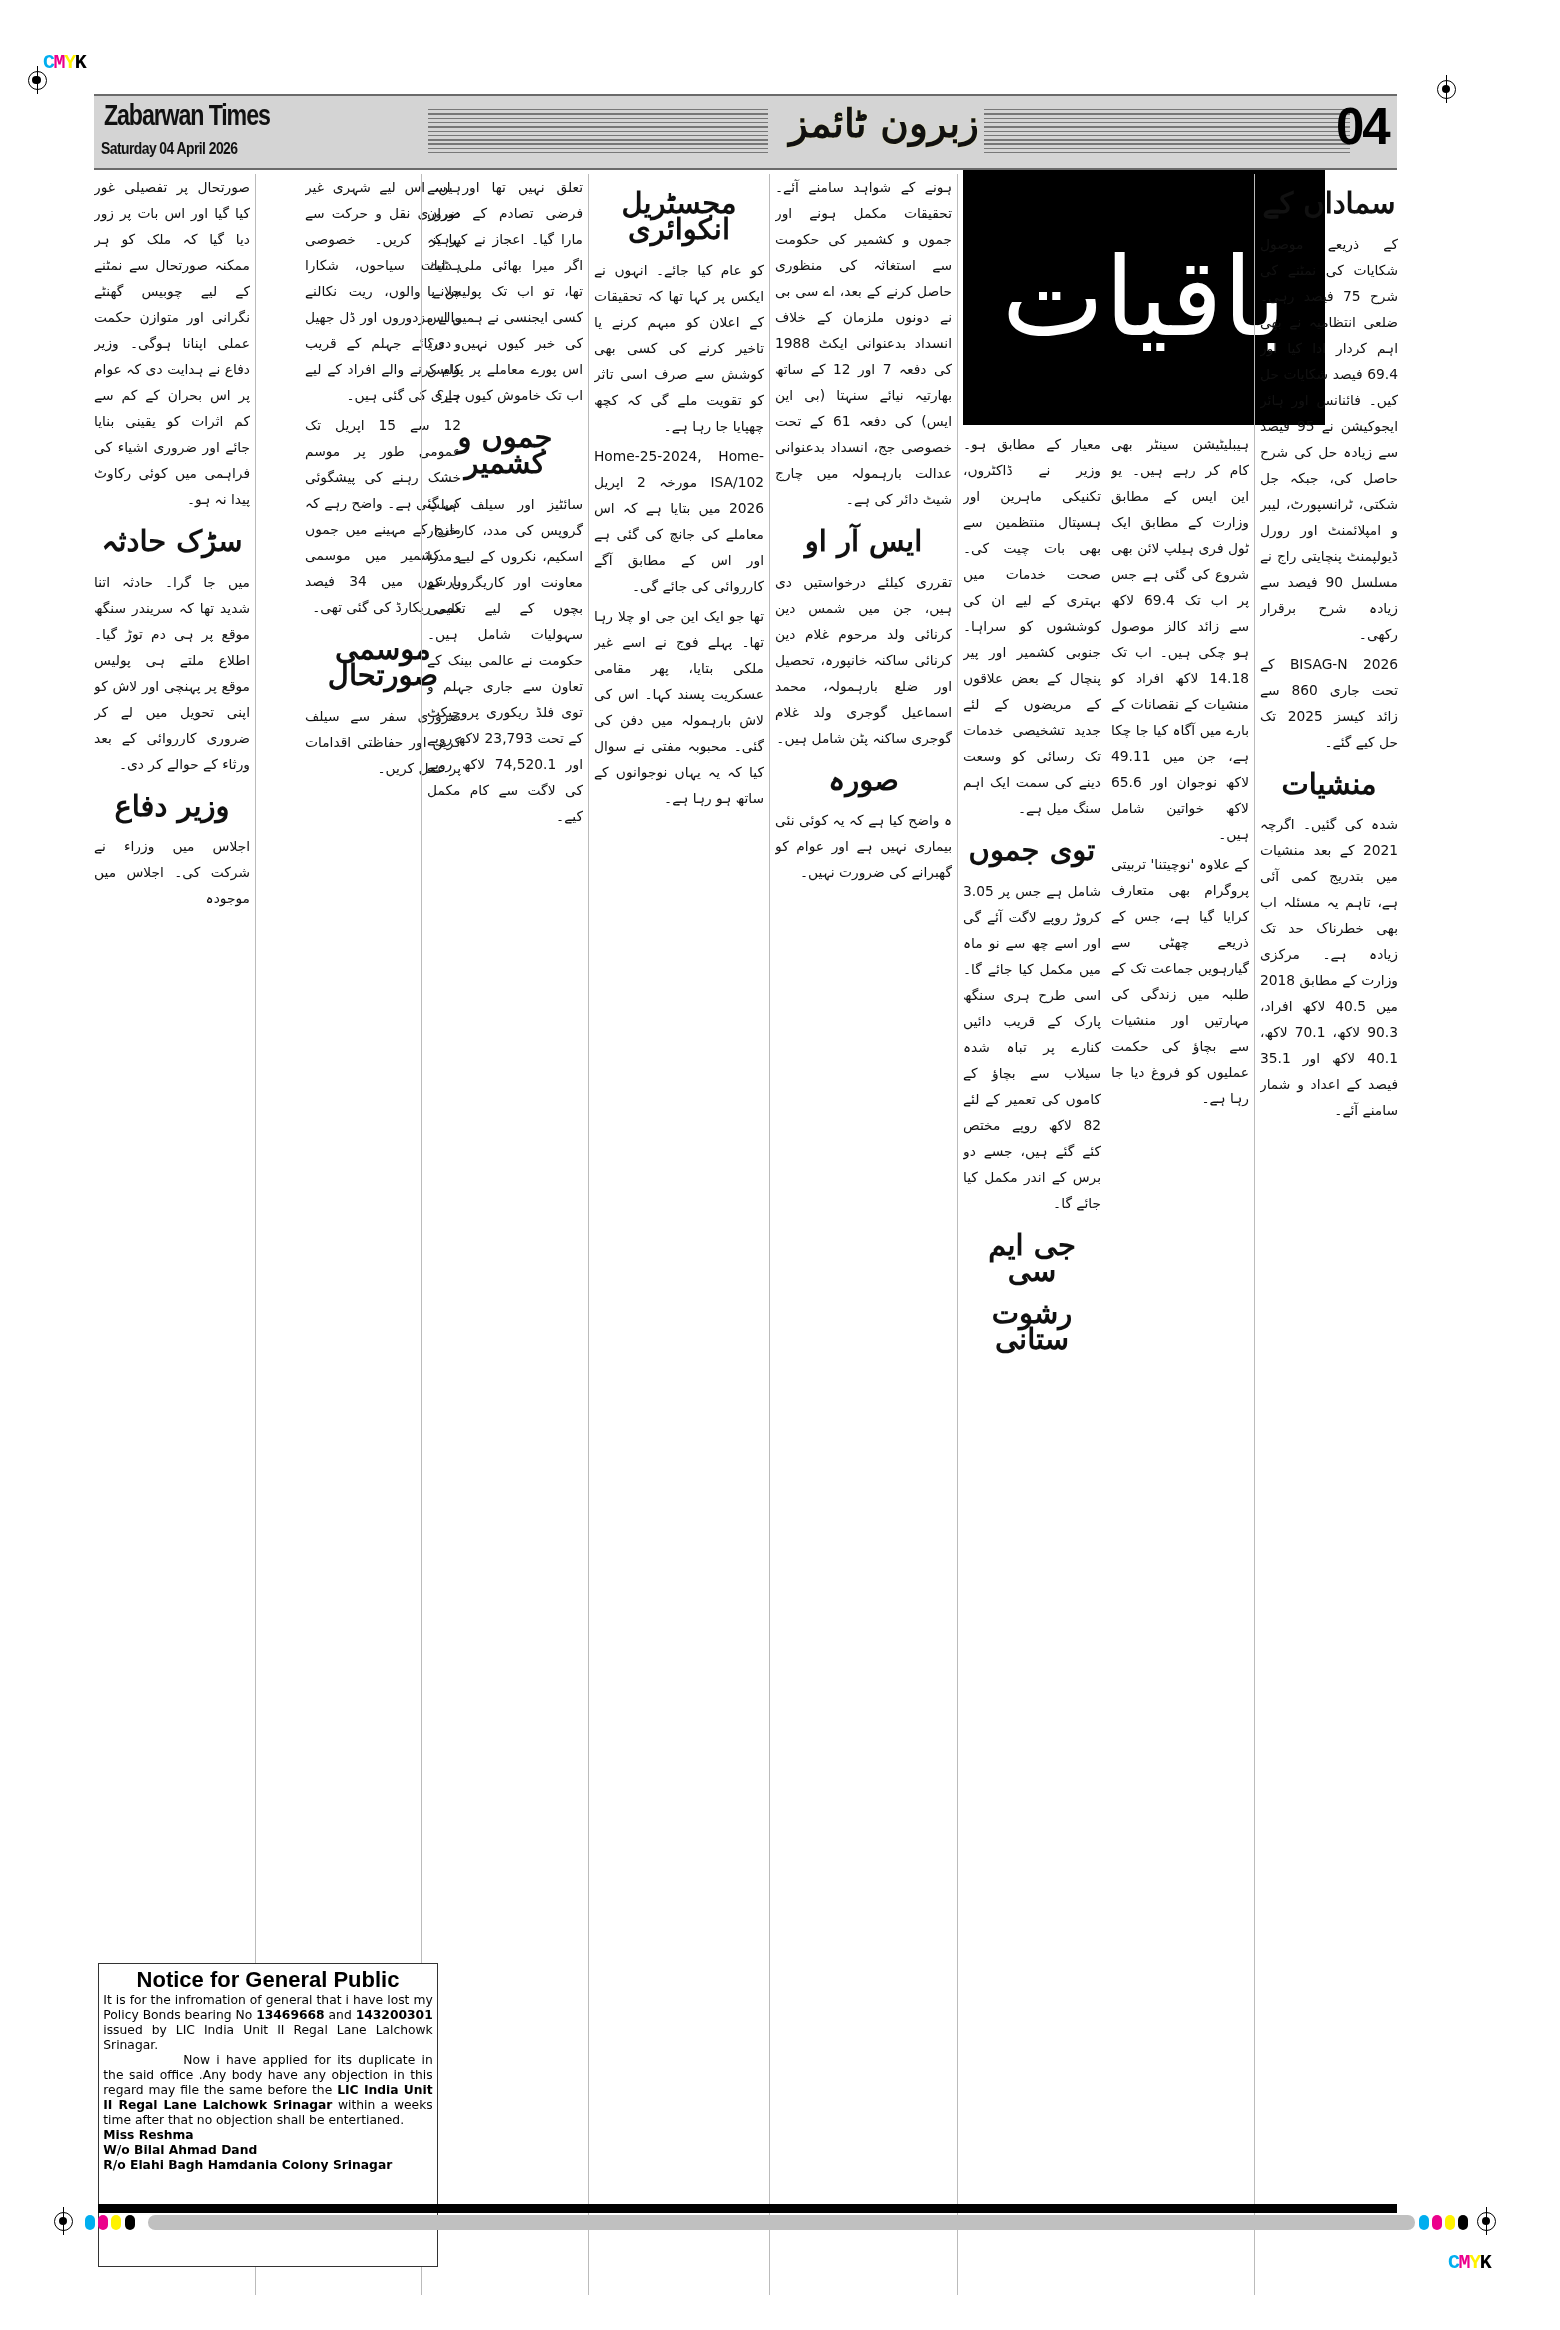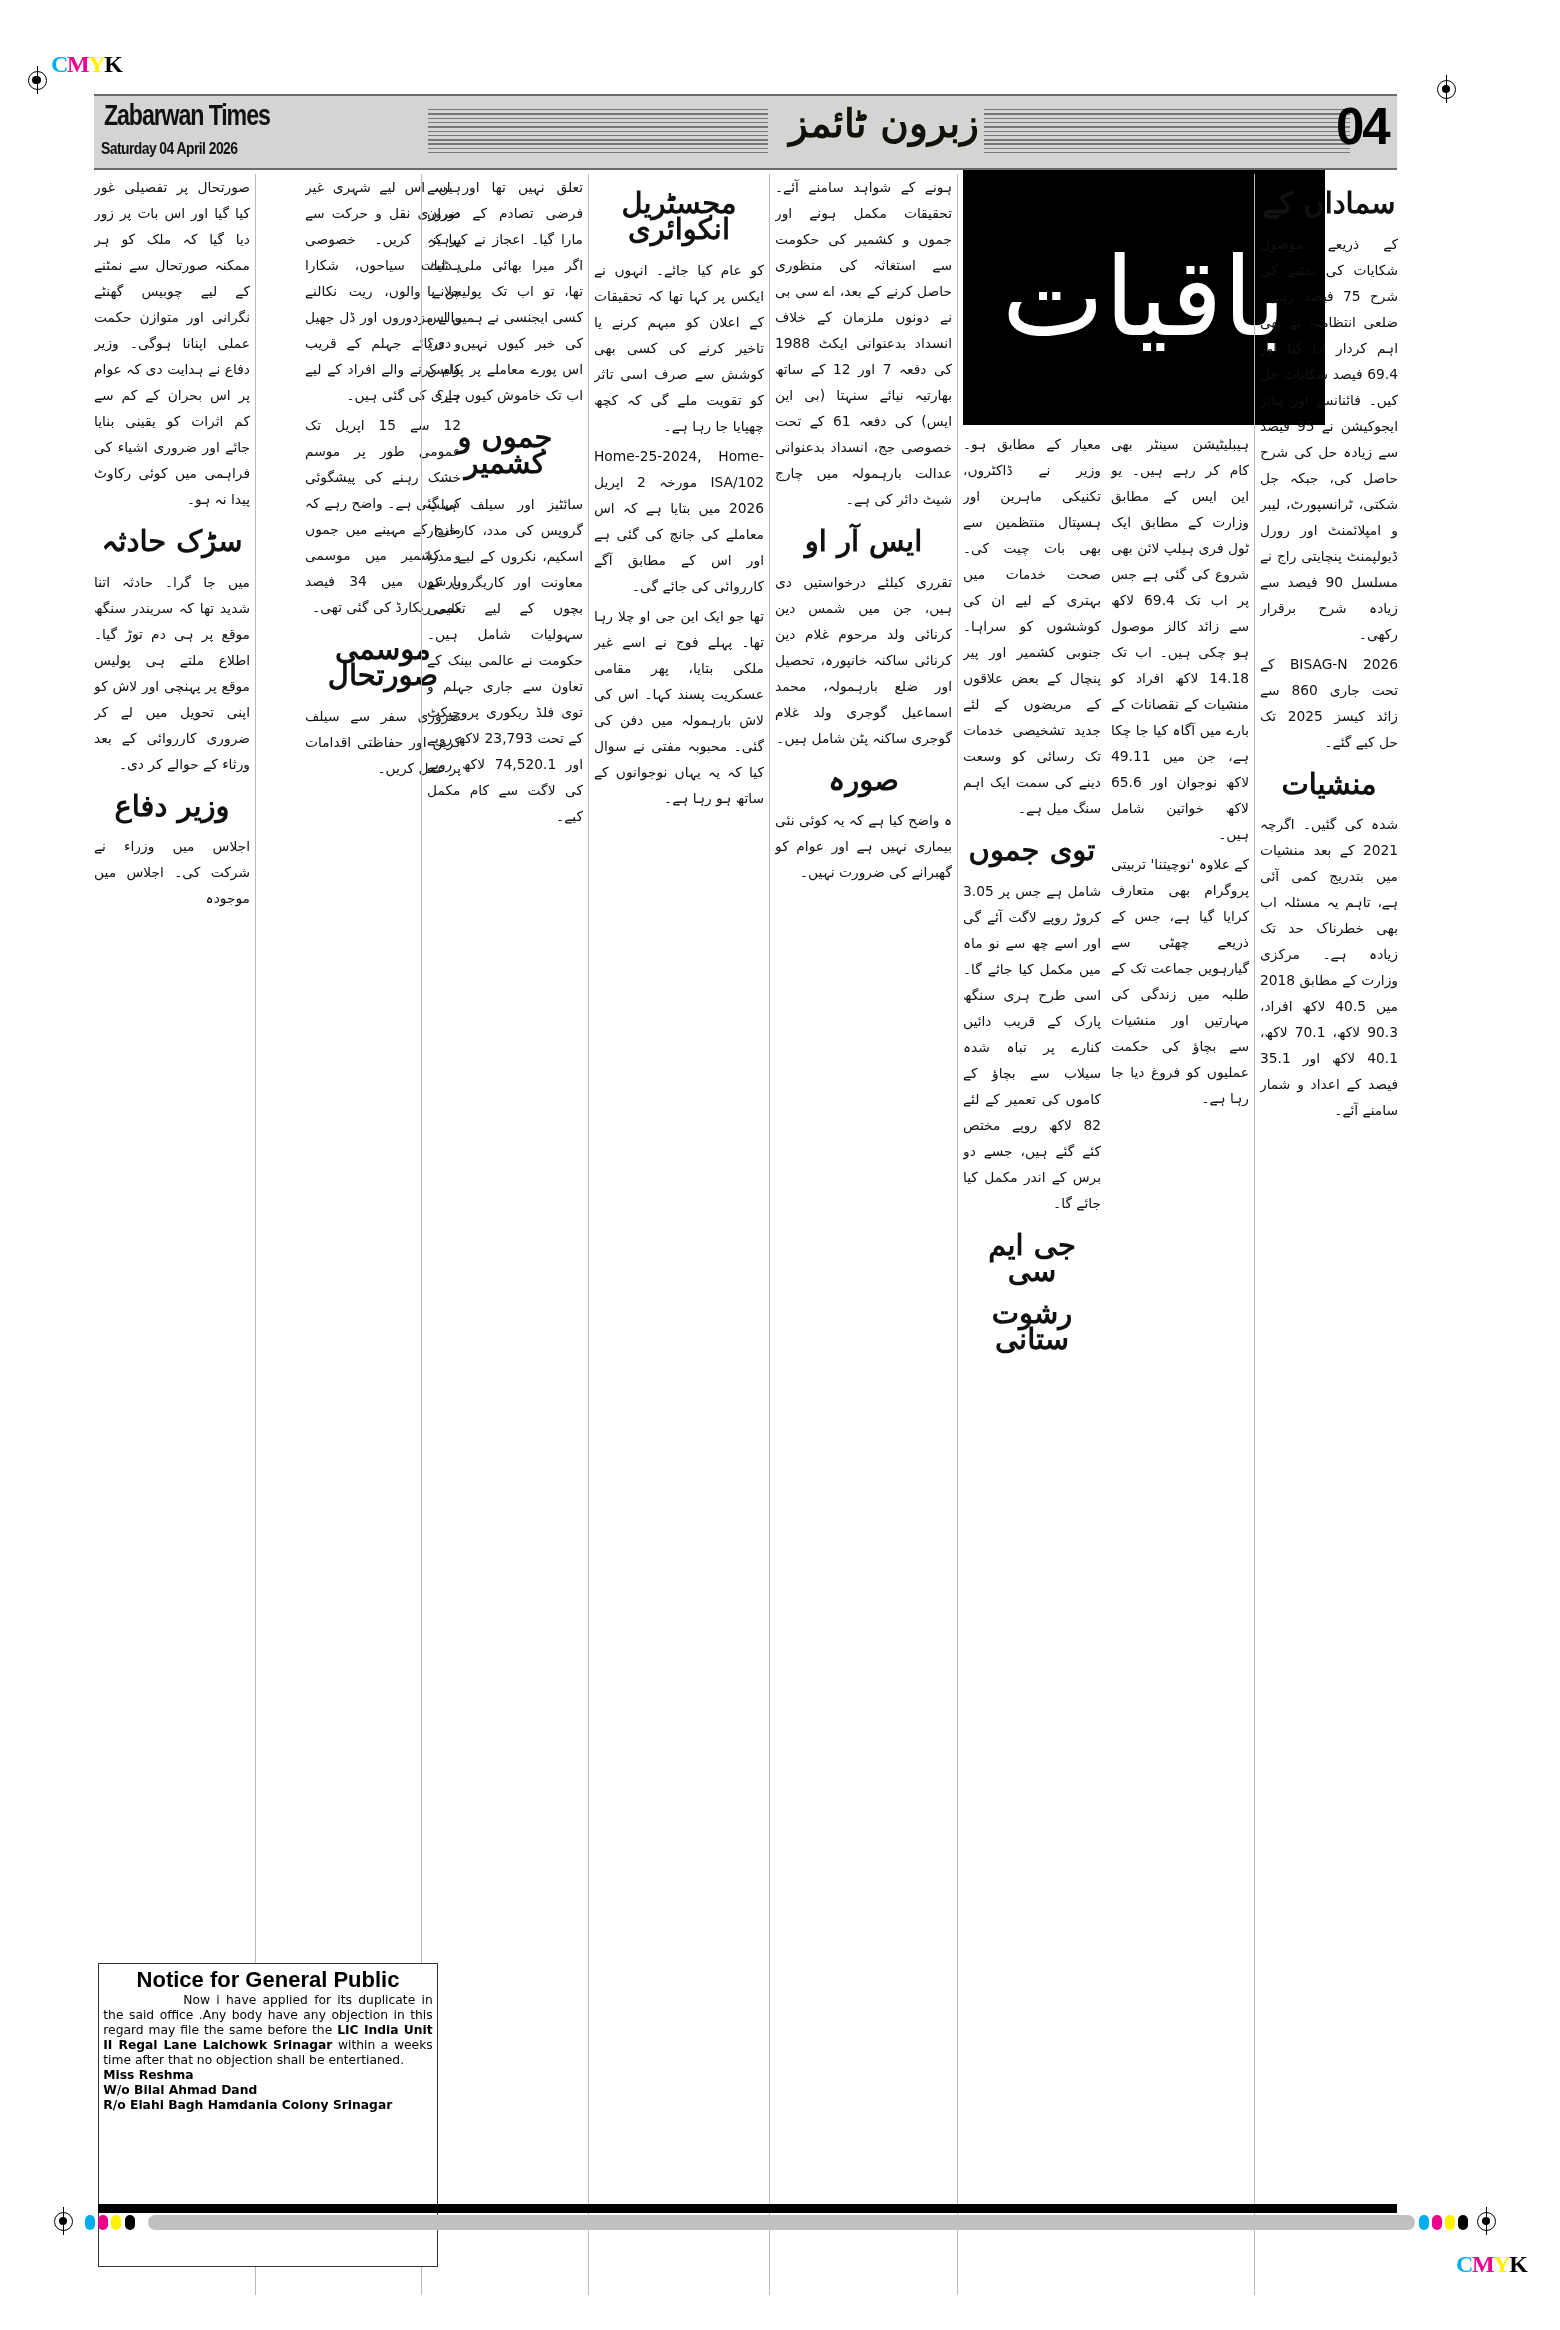--- a/index.html
+++ b/index.html
@@ -1,17 +1,17 @@
 <!DOCTYPE html>
 <html style="font-size:11.6px"><head>
 <meta charset="utf-8">
 <style>
   html,body{margin:0;padding:0;background:#fff;}
   body{width:1561px;height:2330px;position:relative;overflow:hidden;font-family:"DejaVu Sans",sans-serif;}
-  .cmyk{position:absolute;font-family:Liberation Serif, serif;font-weight:bold;font-size:24px;letter-spacing:-1.4px;margin-left:8px;}
+  .cmyk{position:absolute;font-family:Liberation Mono, monospace;font-weight:bold;font-size:20px;letter-spacing:-1.4px;}
   .cmyk .c{color:#00aeef}.cmyk .m{color:#ec008c}.cmyk .y{color:#fff200}.cmyk .k{color:#000}
   .reg{position:absolute;width:19px;height:19px;border:1.4px solid #000;border-radius:50%;box-sizing:border-box;}
   .reg::before{content:"";position:absolute;left:3.6px;top:3.6px;width:8.7px;height:8.7px;background:#000;border-radius:50%;}
   .reg::after{content:"";position:absolute;left:8px;top:-5.8px;width:0.7px;height:27.5px;background:#000;}
   .header{position:absolute;left:94px;top:94px;width:1303px;height:76px;background:#d4d4d4;border-top:2.9px solid #6a6a6a;border-bottom:2.9px solid #6a6a6a;box-sizing:border-box;}
   .h-title{position:absolute;left:10px;top:2.9px;font-family:"Liberation Sans",sans-serif;font-weight:bold;font-size:29px;letter-spacing:-1.4px;color:#111;transform:scaleX(0.8);transform-origin:left;}
   .h-date{position:absolute;left:7.2px;top:42px;font-family:"Liberation Sans",sans-serif;font-weight:bold;font-size:17.4px;letter-spacing:-0.7px;color:#111;transform:scaleX(0.8);transform-origin:left;}
   .stripes{position:absolute;top:13px;height:45px;background:repeating-linear-gradient(#777 0 1.4px,transparent 1.4px 4.3px);}
   .s1{left:334px;width:340px}.s2{left:890px;width:366px}
   .h-urdu{position:absolute;left:695px;top:4.3px;font-family:"DejaVu Serif",serif;font-size:39px;font-weight:bold;color:#111;direction:rtl;text-shadow:0 0 1.4px #f5f0a0;}
@@ -104,20 +104,23 @@
 
 <div class="rule" style="left:255px"></div>
 <div class="rule" style="left:421px"></div>
 <div class="rule" style="left:588px"></div>
 <div class="rule" style="left:769px"></div>
 <div class="rule" style="left:957px"></div>
 <div class="rule" style="left:1254px"></div>
 
 <div class="notice">
   <h2>Notice for General Public</h2>
+  <div>
+    <span>It is for the infromation of general that i have lost my Policy Bonds bearing No </span><b>13469668</b><span> and </span><b>143200301</b><span> issued by LIC India Unit II Regal Lane Lalchowk Srinagar.</span>
+  </div>
   <div style="text-indent:80px">
     <span>Now i have applied for its duplicate in the said office .Any body have any objection in this regard may file the same before the </span><b>LIC India Unit II Regal Lane Lalchowk Srinagar</b><span> within a weeks time after that no objection shall be entertianed.</span>
   </div>
   <div class="sig">Miss Reshma</div>
   <div class="sig">W/o Bilal Ahmad Dand</div>
   <div class="sig">R/o Elahi Bagh Hamdania Colony Srinagar</div>
 </div>
 
 <div class="footrule"></div>
 <div class="reg" style="left:54px;top:2212px;"></div>

